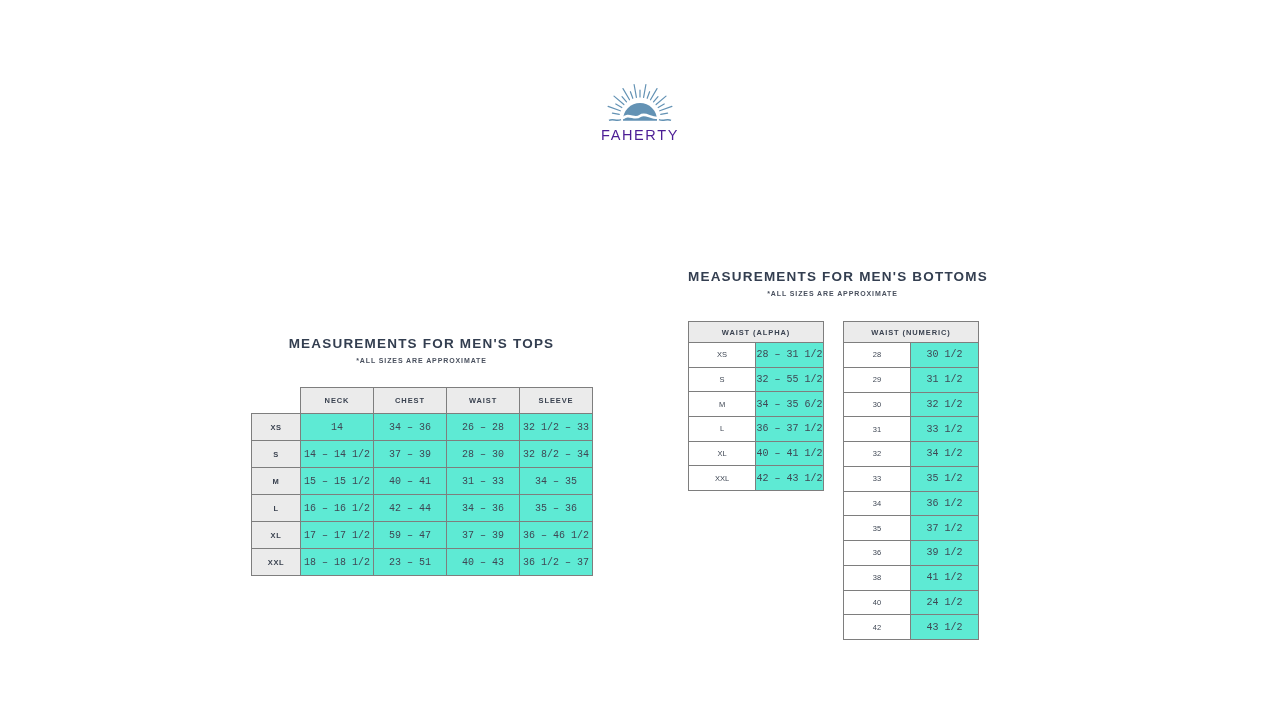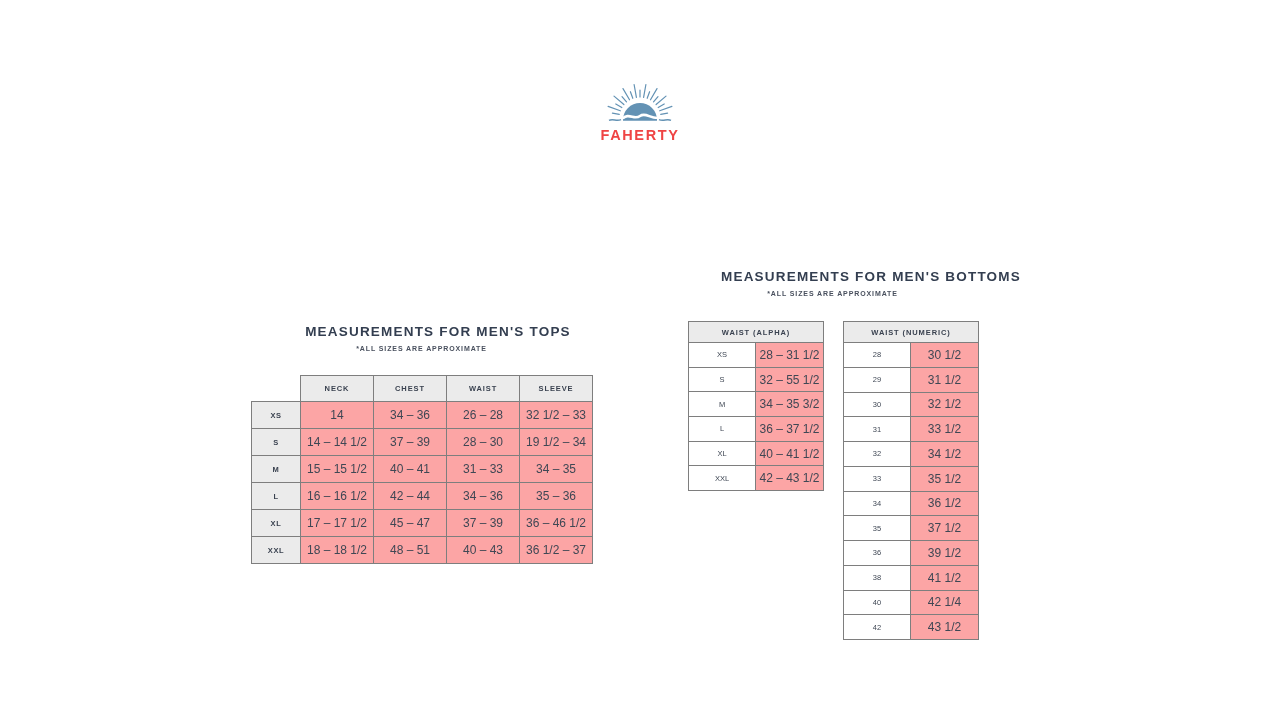--- a/index.html
+++ b/index.html
@@ -3,42 +3,42 @@
 <meta charset="utf-8">
 <style>
   * { margin:0; padding:0; box-sizing:border-box; }
   html,body { width:1280px; height:720px; background:#ffffff; overflow:hidden; }
   body { position:relative; font-family:"Liberation Sans", sans-serif; color:#3e4553; }
 
   
   .logo { position:absolute; top:70px; left:50%; transform:translateX(-50%);
           width:140px; text-align:center; }
   .logo svg { display:block; margin:0 auto; }
-  .wordmark { font-size:14.5px; font-weight:700; letter-spacing:1.6px;
-              color:#ef4444; margin-top:1px; white-space:nowrap; }
+  .wordmark { font-size:14.5px; font-weight:400; letter-spacing:1.6px;
+              color:#4c1d95; margin-top:1px; white-space:nowrap; }
 
   
   .sec-title { font-size:13.5px; font-weight:700; letter-spacing:1.2px;
-               color:#333e50; text-align:center; white-space:nowrap;margin-left:33px; }
+               color:#333e50; text-align:center; white-space:nowrap; }
   .sec-sub   { font-size:7px; font-weight:700; letter-spacing:0.9px;
                color:#49505e; text-align:center; margin-top:6px; white-space:nowrap; }
 
   
-  .tops-section    { position:absolute; left:251px; top:324px; width:341px; }
+  .tops-section    { position:absolute; left:251px; top:336px; width:341px; }
   .bottoms-section { position:absolute; left:688px; top:269px; width:289px; }
   .tops-section .table-wrap    { margin-top:23px; }
   .bottoms-section .table-wrap { margin-top:24px; display:flex; gap:19px; align-items:flex-start; }
 
   
   table { border-collapse:collapse; table-layout:fixed; }
   th, td { border:1px solid #7e7e7e; text-align:center; vertical-align:middle;
            overflow:hidden; white-space:nowrap; }
   th.colhead { background:#ebebeb; font-size:7.5px; font-weight:700;
                letter-spacing:0.9px; color:#3a4250; }
-  td.val { font-size:12px; font-weight:400; color:#3f4754; background:#fca5a5; }
+  td.val { font-size:10px; font-weight:400; color:#3f4754; background:#5eead4;font-family:Liberation Mono, monospace; }
   th.sizelabel { background:#ebebeb; font-size:7.5px; font-weight:700;
                  letter-spacing:0.6px; color:#3a4250; }
   th.corner { border:none; background:transparent; }
 
   .tops-table { width:341px; }
   .tops-table thead tr { height:26px; }
   .tops-table tbody tr { height:27px; }
 
   .mini-table { width:135px; }
   .mini-table thead tr { height:21px; }
@@ -108,47 +108,47 @@
           <td class="val">14</td>
           <td class="val">34 – 36</td>
           <td class="val">26 – 28</td>
           <td class="val">32 1/2 – 33</td>
         </tr>
         <tr>
           <th class="sizelabel">S</th>
           <td class="val">14 – 14 1/2</td>
           <td class="val">37 – 39</td>
           <td class="val">28 – 30</td>
-          <td class="val">19 1/2 – 34</td>
+          <td class="val">32 8/2 – 34</td>
         </tr>
         <tr>
           <th class="sizelabel">M</th>
           <td class="val">15 – 15 1/2</td>
           <td class="val">40 – 41</td>
           <td class="val">31 – 33</td>
           <td class="val">34 – 35</td>
         </tr>
         <tr>
           <th class="sizelabel">L</th>
           <td class="val">16 – 16 1/2</td>
           <td class="val">42 – 44</td>
           <td class="val">34 – 36</td>
           <td class="val">35 – 36</td>
         </tr>
         <tr>
           <th class="sizelabel">XL</th>
           <td class="val">17 – 17 1/2</td>
-          <td class="val">45 – 47</td>
+          <td class="val">59 – 47</td>
           <td class="val">37 – 39</td>
           <td class="val">36 – 46 1/2</td>
         </tr>
         <tr>
           <th class="sizelabel">XXL</th>
           <td class="val">18 – 18 1/2</td>
-          <td class="val">48 – 51</td>
+          <td class="val">23 – 51</td>
           <td class="val">40 – 43</td>
           <td class="val">36 1/2 – 37</td>
         </tr>
       </tbody>
     </table>
   </div>
 </div>
 
 <div class="bottoms-section">
   <div class="sec-title">MEASUREMENTS FOR MEN'S BOTTOMS</div>
@@ -169,21 +169,21 @@
         <tr>
           <td class="sizecell">XS</td>
           <td class="val">28 – 31 1/2</td>
         </tr>
         <tr>
           <td class="sizecell">S</td>
           <td class="val">32 – 55 1/2</td>
         </tr>
         <tr>
           <td class="sizecell">M</td>
-          <td class="val">34 – 35 3/2</td>
+          <td class="val">34 – 35 6/2</td>
         </tr>
         <tr>
           <td class="sizecell">L</td>
           <td class="val">36 – 37 1/2</td>
         </tr>
         <tr>
           <td class="sizecell">XL</td>
           <td class="val">40 – 41 1/2</td>
         </tr>
         <tr>
@@ -239,21 +239,21 @@
         <tr>
           <td class="sizecell">36</td>
           <td class="val">39 1/2</td>
         </tr>
         <tr>
           <td class="sizecell">38</td>
           <td class="val">41 1/2</td>
         </tr>
         <tr>
           <td class="sizecell">40</td>
-          <td class="val">42 1/4</td>
+          <td class="val">24 1/2</td>
         </tr>
         <tr>
           <td class="sizecell">42</td>
           <td class="val">43 1/2</td>
         </tr>
       </tbody>
     </table>
 
   </div>
 </div>

